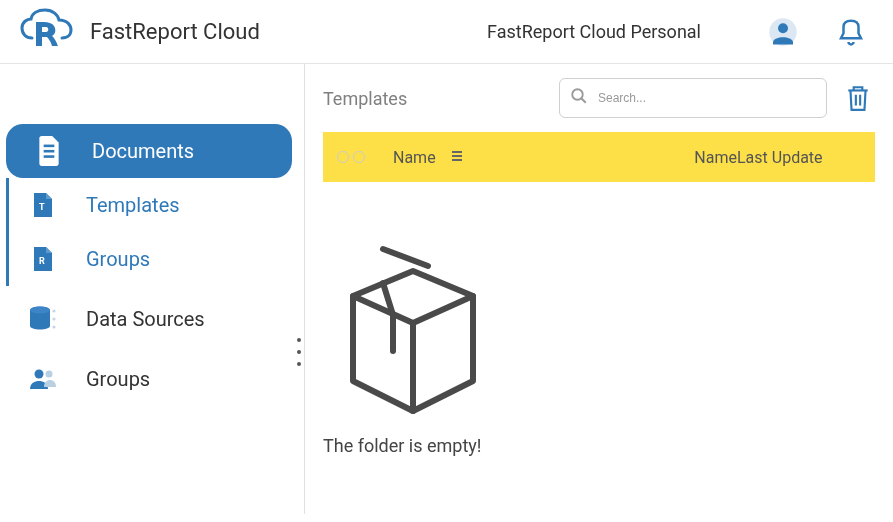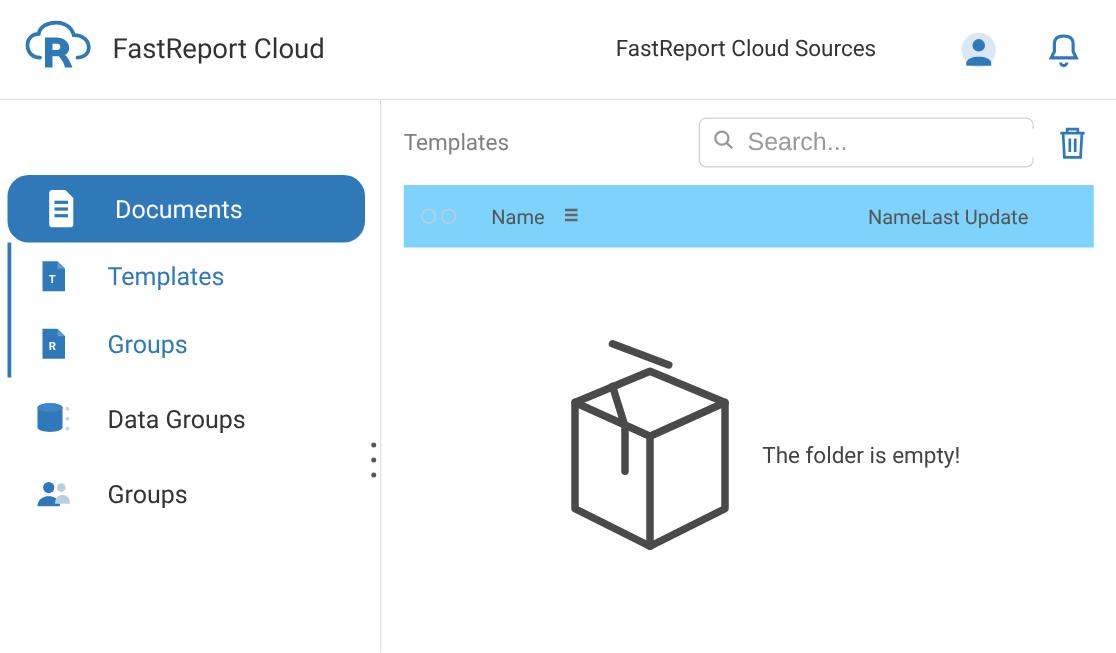--- a/index.html
+++ b/index.html
@@ -1,19 +1,19 @@
 <!DOCTYPE html>
 <html><head>
 <meta charset="utf-8">
 <style>
   * { box-sizing: border-box; margin: 0; padding: 0; }
   html, body { width: 893px; height: 522px; font-family: -apple-system, BlinkMacSystemFont, "Segoe UI", Roboto, Arial, sans-serif; color: #333; overflow: hidden; }
   
   .header {
-    height: 80px;
+    height: 64px;
     display: flex;
     align-items: center;
     padding: 0 24px 0 18px;
     border-bottom: 1px solid #e5e5e5;
   }
   .logo-area { display: flex; align-items: center; gap: 16px; }
   .app-title { font-size: 22px; color: #333; font-weight: 400; }
   .header-spacer { flex: 1; }
   .workspace { font-size: 18px; color: #333; margin-right: 48px; }
   .header-icon { width: 36px; height: 36px; display: flex; align-items: center; justify-content: center; cursor: pointer; margin-left: 16px; }
@@ -87,69 +87,68 @@
     border: 1px solid #d0d0d0;
     border-radius: 6px;
     display: flex;
     align-items: center;
     padding: 0 10px;
     gap: 10px;
   }
   .search-input {
     border: none;
     outline: none;
-    font-size: 20px;
+    font-size: 12px;
     flex: 1;
     color: #333;
   }
   .search-input::placeholder { color: #9a9a9a; }
   .trash-btn { width: 34px; height: 34px; display:flex; align-items:center; justify-content:center; cursor:pointer; }
   
   .columns {
     display: flex;
     align-items: center;
     height: 50px;
     margin-top: 14px;
-    background: #7dd3fc;
+    background: #fde047;
     padding: 0 18px 0 14px;
     font-size: 16px;
     color: #555;
   }
   .col-check { width: 40px; display:flex; gap:4px; align-items:center; }
   .circle { width:12px; height:12px; border:1.5px solid #ccc; border-radius:50%; }
   .col-name { flex: 1; padding-left: 16px; display:flex; align-items:center; gap: 14px; }
   .col-size { width: 90px; text-align: right; }
   .col-update { width: 120px; }
   
   .empty-area {
     flex: 1;
     display: flex;
-    flex-direction: row;
-    align-items: center;
+    flex-direction: column;
     justify-content: center;
   }
   .empty-text { font-size: 18px; color: #444; }
 </style>
 </head>
 <body>
 
 <div class="header">
   <div class="logo-area">
     <span>
       <svg width="56" height="44" viewBox="0 0 56 44">
         <path d="M14 30 C8 30 4 26 4 20 C4 14 9 11 13 11 C14 5 20 2 27 2 C35 2 40 7 41 12 C49 12 53 17 53 22 C53 28 48 30 44 30" fill="none" stroke="#2f79b9" stroke-width="3" stroke-linecap="round"></path>
         <g transform="translate(16,12)">
           <path d="M2 2 L2 26 L8 26 L8 17 L13 17 C13 17 17 21 18 26 L24 26 C24 26 21 18 18 16 C22 14 22 9 20 6 C18 3 14 2 10 2 Z M8 7 L12 7 C15 7 15 12 12 12 L8 12 Z" fill="#2f79b9"></path>
         </g>
       </svg>
     </span>
     <span class="app-title">FastReport Cloud</span>
   </div>
   <div class="header-spacer"></div>
-  <span class="workspace">FastReport Cloud Sources</span>
+  <span class="workspace">FastReport Cloud Personal</span>
   <span class="header-icon">
     <svg width="30" height="30" viewBox="0 0 24 24" fill="#2f79b9">
         <circle cx="12" cy="12" r="11" fill="#dbe8f3"></circle>
         <circle cx="12" cy="9" r="4" fill="#2f79b9"></circle>
         <path d="M4 20 C5 15 19 15 20 20 L20 22 L4 22 Z" fill="#2f79b9"></path>
       </svg>
   </span>
   <span class="header-icon" style="margin-left:32px">
     <svg width="30" height="30" viewBox="0 0 24 24" fill="none" stroke="#2f79b9" stroke-width="2">
         <path d="M6 8 C6 5 8 3 12 3 C16 3 18 5 18 8 L18 13 L20 17 L4 17 L6 13 Z"></path>
@@ -196,21 +195,21 @@
         <svg width="28" height="26" viewBox="0 0 28 26">
             <ellipse cx="11" cy="4" rx="10" ry="3.5" fill="#2f79b9"></ellipse>
             <path d="M1 4 L1 12 C1 14 6 15.5 11 15.5 C16 15.5 21 14 21 12 L21 4" fill="#2f79b9"></path>
             <path d="M1 12 L1 20 C1 22 6 23.5 11 23.5 C16 23.5 21 22 21 20 L21 12" fill="#2f79b9"></path>
             <ellipse cx="11" cy="4" rx="10" ry="3.5" fill="#3d85c6"></ellipse>
             <circle cx="25" cy="5" r="1.6" fill="#c7d6e4"></circle>
             <circle cx="25" cy="13" r="1.6" fill="#c7d6e4"></circle>
             <circle cx="25" cy="21" r="1.6" fill="#c7d6e4"></circle>
           </svg>
       </span>
-      <span>Data Groups</span>
+      <span>Data Sources</span>
     </div>
     <div class="nav-item top-level" style="margin-top:6px">
       <span class="nav-icon">
         <svg width="28" height="24" viewBox="0 0 28 24">
             <circle cx="10" cy="7" r="4.5" fill="#2f79b9"></circle>
             <path d="M1 22 C1 16 6 14 10 14 C14 14 19 16 19 22 Z" fill="#2f79b9"></path>
             <circle cx="20" cy="7" r="3.5" fill="#b9cfe2"></circle>
             <path d="M15 20 C15 15 18 13 21 13 C24 13 27 15 27 20 Z" fill="#b9cfe2"></path>
           </svg>
       </span>

